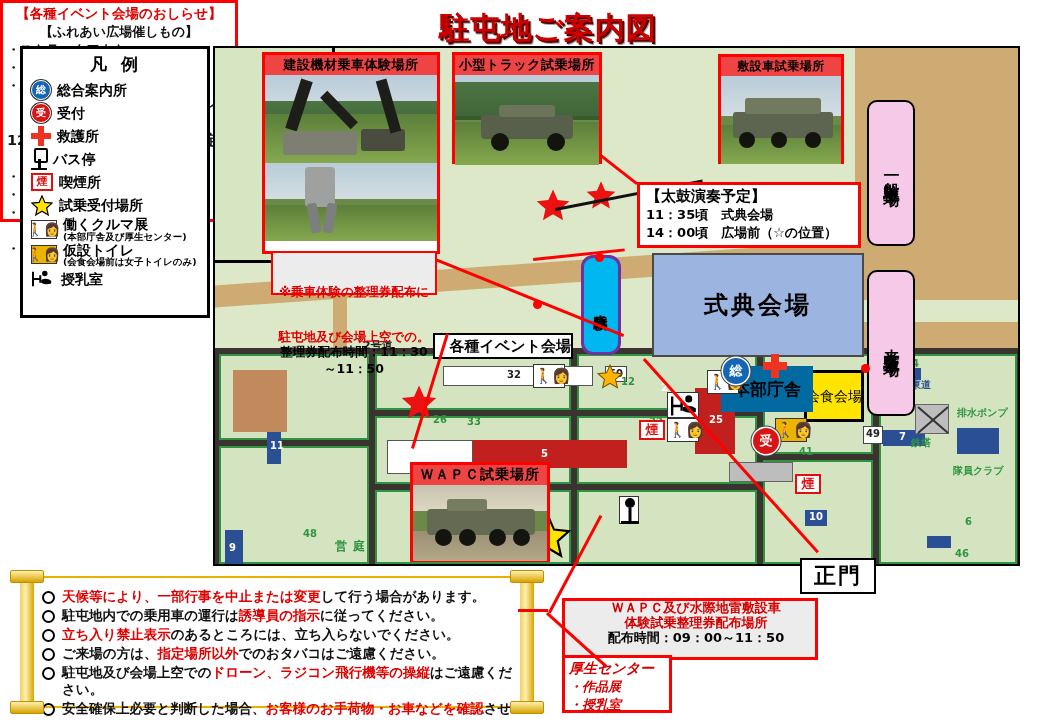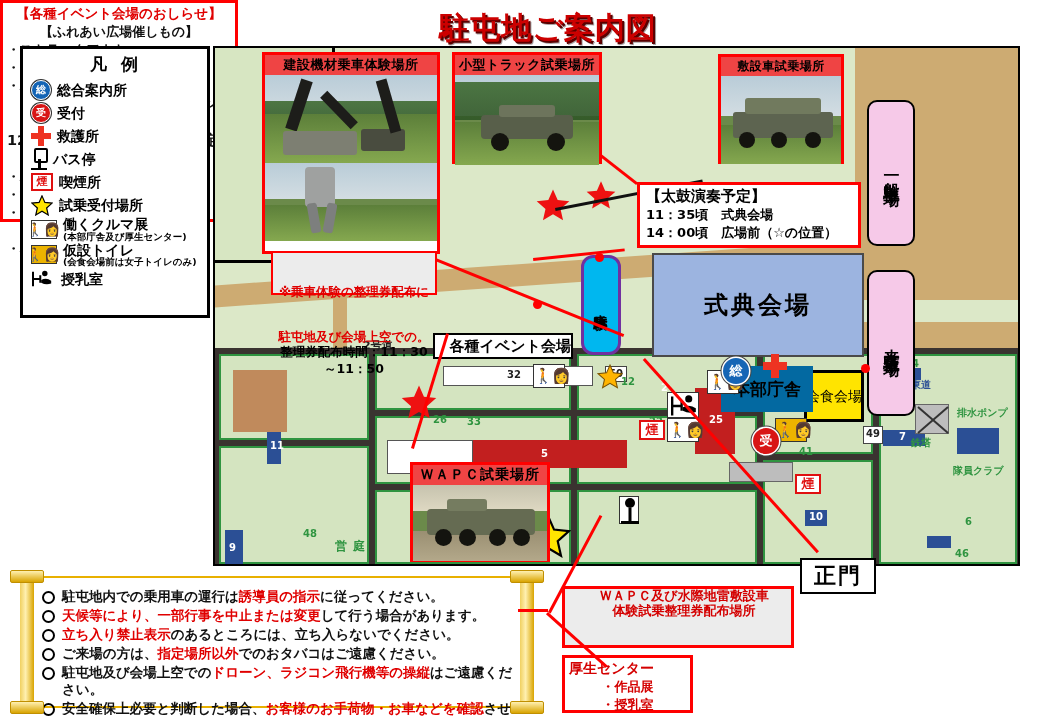--- a/index.html
+++ b/index.html
@@ -138,26 +138,26 @@
   .scrollbar { position:absolute; top:0; width:14px; height:144px;
                background:linear-gradient(90deg,#f0d060,#fff0b0 40%,#d9a400); border-radius:3px; }
   .scrollcap { position:absolute; width:34px; height:13px;
                background:linear-gradient(#fff0b0,#d9a400); border:1.5px solid #c08f00; border-radius:2px;}
   .n-row { display:flex; align-items:flex-start; gap:7px; margin:0 0 2px 0; }
   .n-bullet { flex:0 0 auto; width:13px; height:13px; border:2.2px solid #000; border-radius:50%; margin-top:3px;}
   .n-txt { font-size:13.5px; font-weight:bold; color:#111; line-height:1.26; }
   .hl { color:#e00000; }
 
   
-  #box-wapc-ticket { left:562px; top:586px; width:232px; height:62px; background:#ececec;padding-left:12px; }
+  #box-wapc-ticket { left:562px; top:598px; width:256px; height:62px; background:#ececec;padding-left:12px; }
   #box-wapc-ticket div { font-size:13px; font-weight:bold; color:#d40000; text-align:center; line-height:1.15;}
   #box-wapc-ticket .time { color:#000; font-size:13px; }
-  #box-welfare { left:562px; top:655px; width:131px; height:58px; padding:2px 4px;}
+  #box-welfare { left:562px; top:655px; width:110px; height:58px; padding:2px 4px;font-style:italic;}
   #box-welfare .ttl { font-size:14px; font-weight:bold; color:#d40000; }
-  #box-welfare li { list-style:none; font-size:13px; font-weight:bold; color:#d40000;text-align:center; }
+  #box-welfare li { list-style:none; font-size:13px; font-weight:bold; color:#d40000; }
   #box-gate { left:800px; top:558px; width:76px; height:36px; background:#fff; border:2px solid #000;
               display:flex; align-items:center; justify-content:center; }
   #box-gate span{ font-size:22px; font-weight:bold; letter-spacing:2px; }
 
   #box-drum { left:637px; top:182px; width:224px; height:66px; padding:2px 6px; }
   #box-drum .ttl { font-size:15px; font-weight:bold; }
   #box-drum .ln { font-size:13px; font-weight:bold; }
 
   #box-ticketnote { left:272px; top:250px; width:222px; height:52px; background:#ececec; padding:1px 3px;}
   #box-ticketnote .r { color:#e00000; font-size:12.5px; font-weight:bold; text-align:center; line-height:1.12;margin-top:31px;}
@@ -510,25 +510,25 @@
     <div class="it">・消防車（AMのみ）</div>
     <div class="it">・道南バス</div>
     <div class="sub">【模擬売店】</div>
     <div class="it">・模擬売店15店舗出店予定！</div>
   </div>
 
   <div class="abs" id="notice">
     <div class="paper" style="padding:10px 8px 0 12px;">
       <div class="n-row">
         <span class="n-bullet"></span>
-        <span class="n-txt"><span>駐屯地内での乗用車の運行は</span><span class="hl">誘導員の指示</span><span>に従ってください。</span></span>
+        <span class="n-txt"><span class="hl">天候等により、一部行事を</span><span class="hl">中止または変更</span><span>して行う場合があります。</span></span>
       </div>
       <div class="n-row">
         <span class="n-bullet"></span>
-        <span class="n-txt"><span class="hl">天候等により、一部行事を</span><span class="hl">中止または変更</span><span>して行う場合があります。</span></span>
+        <span class="n-txt"><span>駐屯地内での乗用車の運行は</span><span class="hl">誘導員の指示</span><span>に従ってください。</span></span>
       </div>
       <div class="n-row">
         <span class="n-bullet"></span>
         <span class="n-txt"><span class="hl">立ち入り禁止表示</span><span>のあるところには、立ち入らないでください。</span></span>
       </div>
       <div class="n-row">
         <span class="n-bullet"></span>
         <span class="n-txt"><span>ご来場の方は、</span><span class="hl">指定場所以外</span><span>でのおタバコはご遠慮ください。</span></span>
       </div>
       <div class="n-row">
@@ -545,20 +545,21 @@
     <div class="scrollbar" style="left:512px;"></div>
     <div class="scrollcap" style="left:2px;top:0;"></div>
     <div class="scrollcap" style="left:2px;top:131px;"></div>
     <div class="scrollcap" style="left:502px;top:0;"></div>
     <div class="scrollcap" style="left:502px;top:131px;"></div>
   </div>
 
   <div class="infobox" id="box-wapc-ticket">
     <div>ＷＡＰＣ及び水際地雷敷設車</div>
     <div>体験試乗整理券配布場所</div>
+    <div class="time">配布時間：09：00～11：50</div>
   </div>
 
   <div class="infobox" id="box-welfare">
     <div class="ttl">厚生センター</div>
     <li>・作品展</li>
     <li>・授乳室</li>
   </div>
 
   <div class="abs" id="box-gate">
       <span>正門</span>

